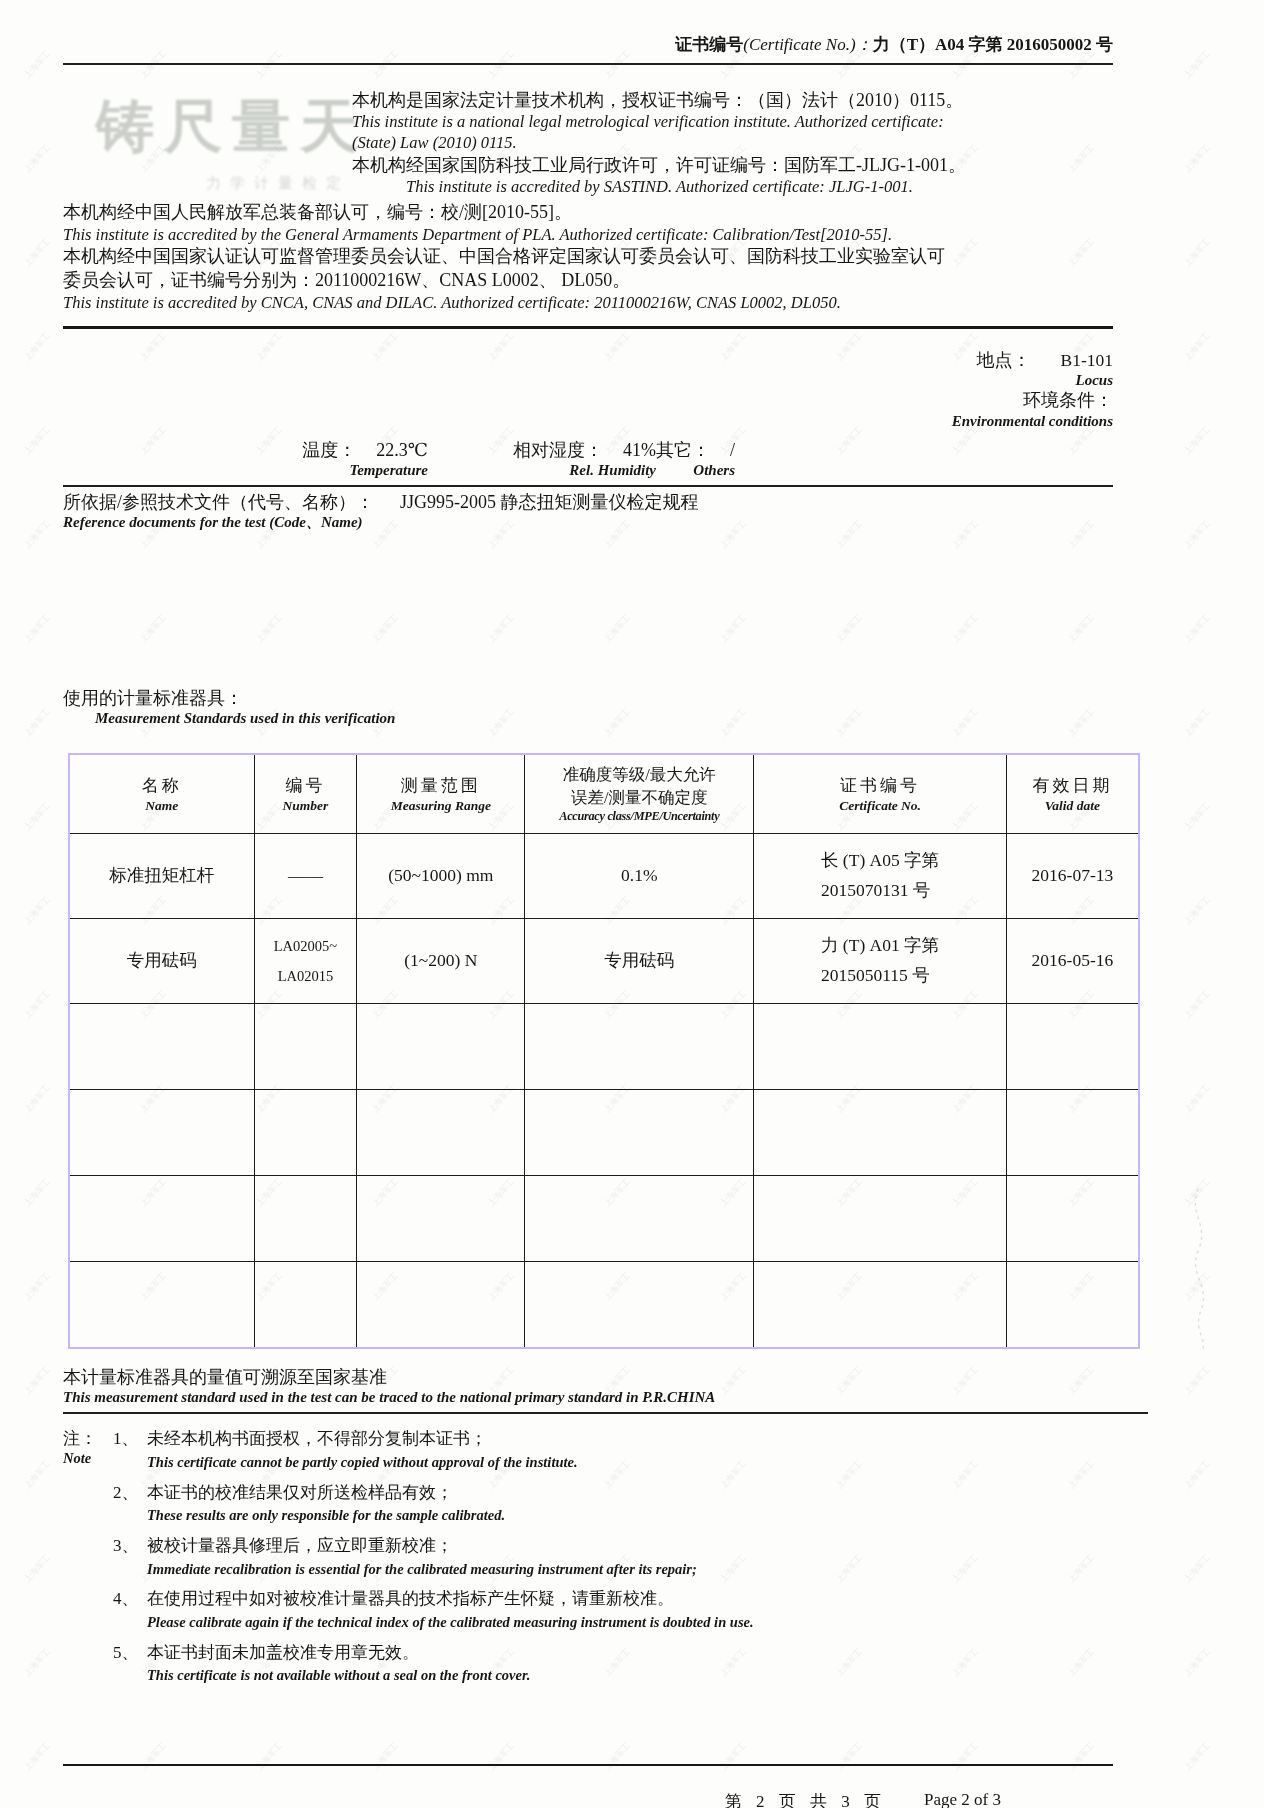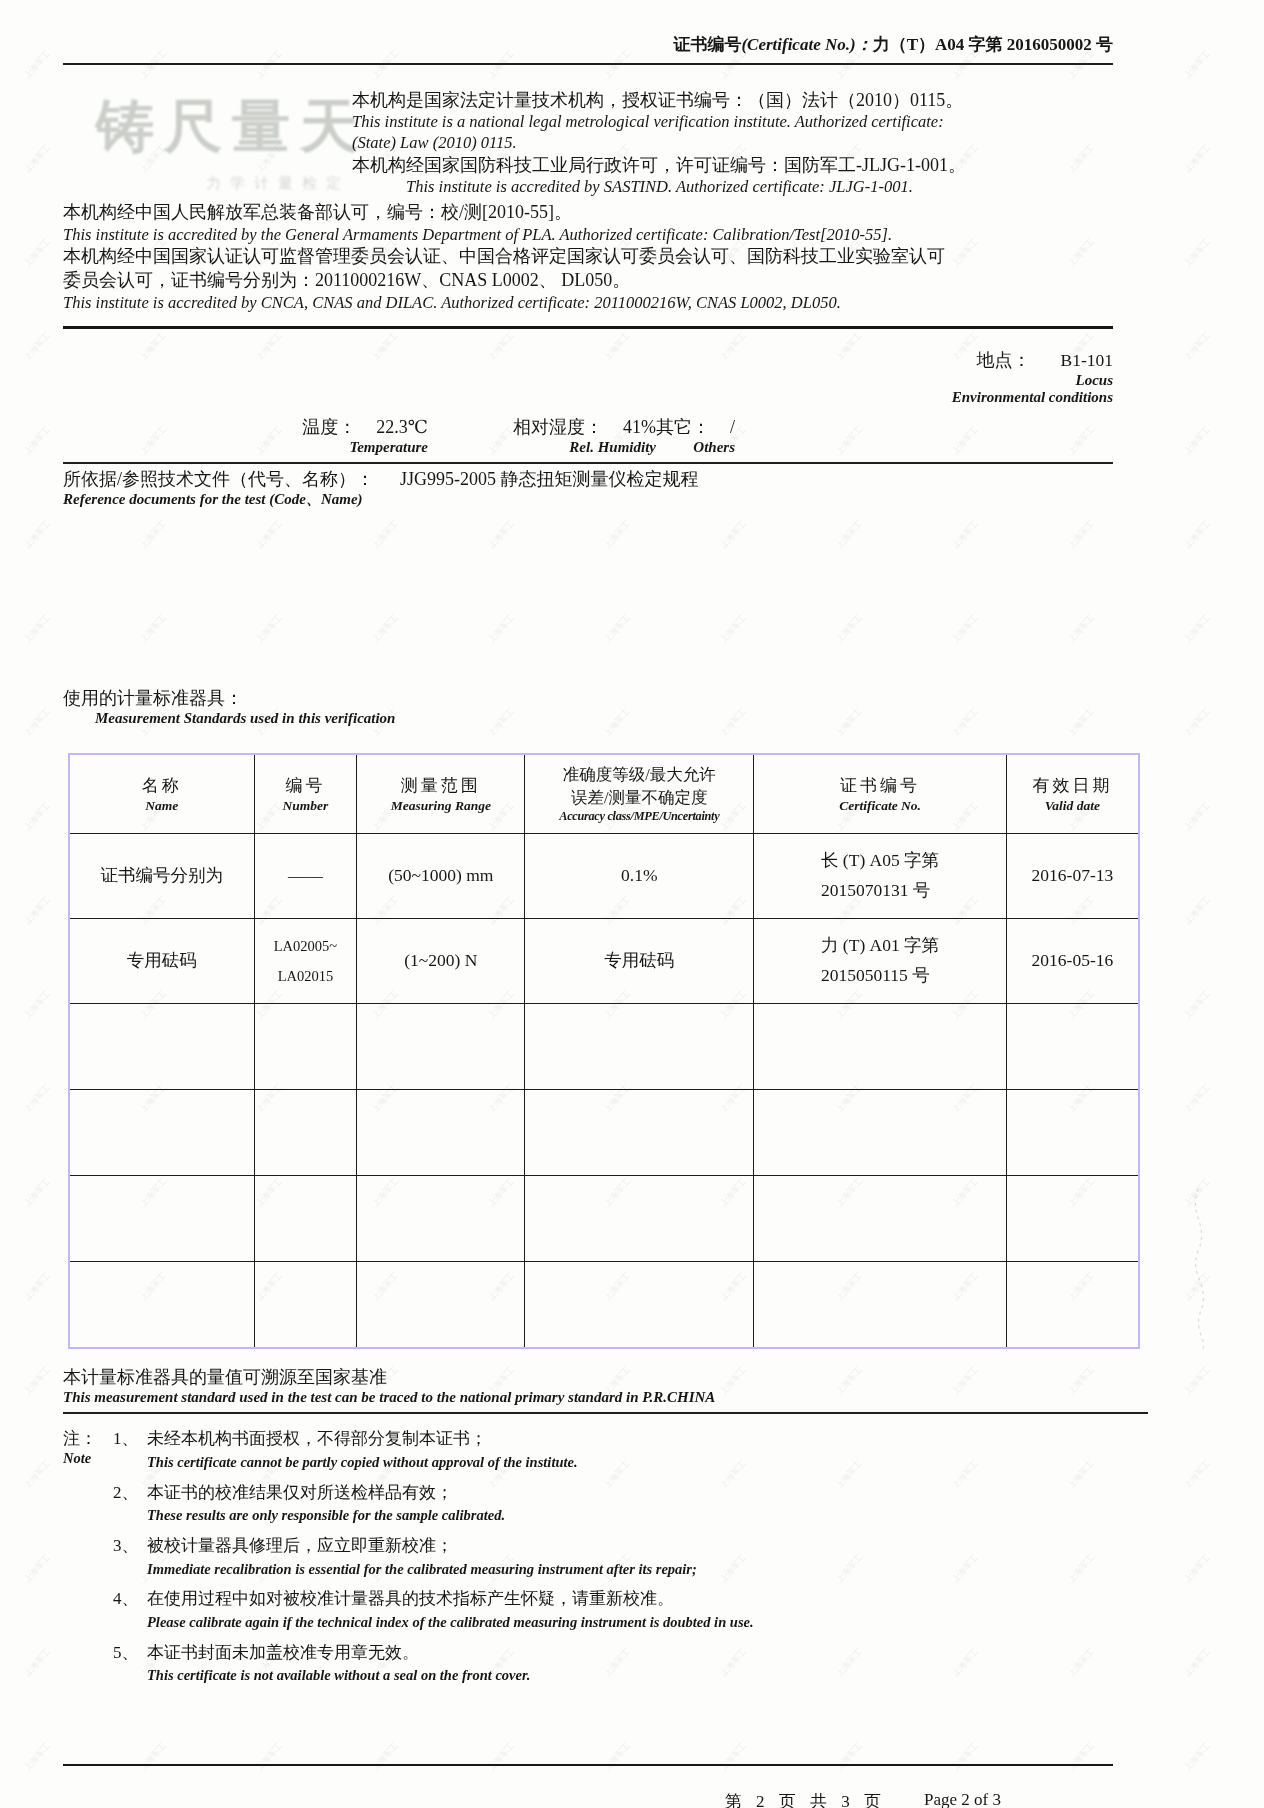--- a/index.html
+++ b/index.html
@@ -9,21 +9,21 @@
     font-family:"Liberation Serif","DejaVu Serif",serif;
   }
   .wm{position:absolute; left:0; top:0; z-index:0; pointer-events:none;}
   .content{position:absolute; inset:0; z-index:1; padding:34px 151px 0 63px;}
   .zh{font-family:"Liberation Serif","DejaVu Serif",serif;}
   .en-i{font-style:italic;}
   .en-bi{font-style:italic; font-weight:bold;}
   
   .cert-no{text-align:right; font-size:17px; line-height:1.35; white-space:nowrap;}
   .cert-no .lab{font-weight:bold;}
-  .cert-no .cen{font-style:italic; font-weight:bold;}
+  .cert-no .cen{font-style:italic; font-weight:normal;}
   .cert-no .val{font-weight:bold;}
   hr.sep{border:0; border-top:2px solid #1f1f1f; margin:6px 0 0 0;}
   hr.thick{border-top:3px solid #171717; margin-top:12px;}
   hr.footline{border-top:2.5px solid #171717;}
   
   .stamp{position:absolute; left:96px; top:98px; z-index:0; color:#99a097; opacity:.5;
          filter:blur(1px); pointer-events:none;}
   .stamp .big{font-size:58px; font-weight:bold; letter-spacing:10px; line-height:1;}
   .stamp .sub{font-size:15px; letter-spacing:9px; margin:18px 0 0 110px; opacity:.75;}
   .scan-noise{position:absolute; right:44px; top:1185px; z-index:0; opacity:.55;}
@@ -133,20 +133,21 @@
       <div class="en-l en-i">This institute is accredited by CNCA, CNAS and DILAC. Authorized certificate: 2011000216W, CNAS L0002, DL050.</div>
     </div>
 
     <hr class="sep thick">
 
     <div class="locus">
       <div class="lab-row">
         <span class="zh">地点：</span><span class="val">B1-101</span>
       </div>
       <div class="sub-en en-bi">Locus</div>
+      <div class="lab-row">环境条件：</div>
       <div class="sub-en en-bi">Environmental conditions</div>
 
       <div class="env-row">
         <div class="env-g env-g1">
           <div class="l1"><span>温度：</span><span class="val">22.3℃</span></div>
           <div class="sub-en en-bi">Temperature</div>
         </div>
         <div class="env-g env-g2">
           <div class="l1"><span>相对湿度：</span><span class="val">41%</span></div>
           <div class="sub-en en-bi">Rel. Humidity</div>
@@ -187,21 +188,21 @@
             <th><div class="thz">编号</div><div class="the">Number</div></th>
             <th><div class="thz">测量范围</div><div class="the">Measuring Range</div></th>
             <th><div class="thz tight">准确度等级/最大允许
 误差/测量不确定度</div><div class="the small">Accuracy class/MPE/Uncertainty</div></th>
             <th><div class="thz">证书编号</div><div class="the">Certificate No.</div></th>
             <th><div class="thz">有效日期</div><div class="the">Valid date</div></th>
           </tr>
       </thead>
       <tbody>
           <tr>
-            <td><span>证书编号分别为</span></td>
+            <td><span>标准扭矩杠杆</span></td>
             <td><span>——</span></td>
             <td><span>(50~1000) mm</span></td>
             <td><span>0.1%</span></td>
             <td class="cert-cell"><span>长 (T) A05 字第
 2015070131 号</span></td>
             <td><span>2016-07-13</span></td>
           </tr>
           <tr>
             <td><span>专用砝码</span></td>
             <td class="num-small"><span>LA02005~

